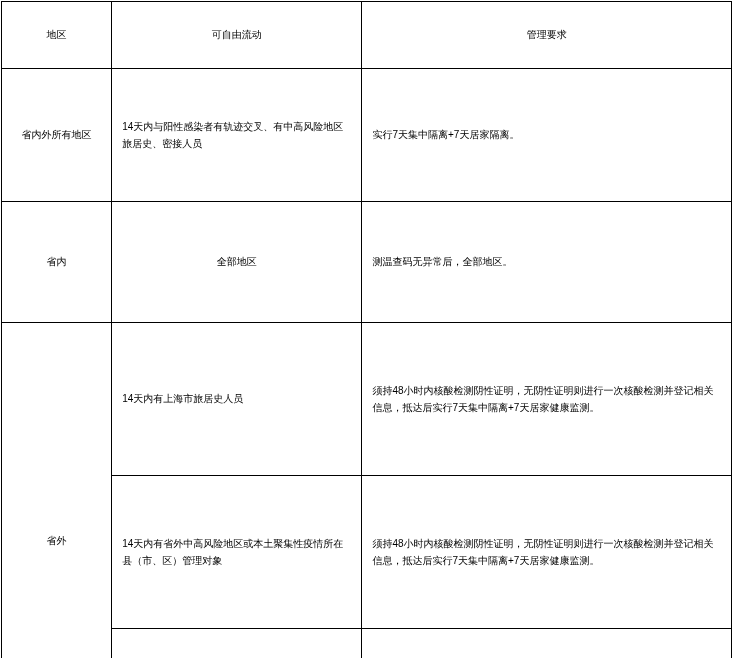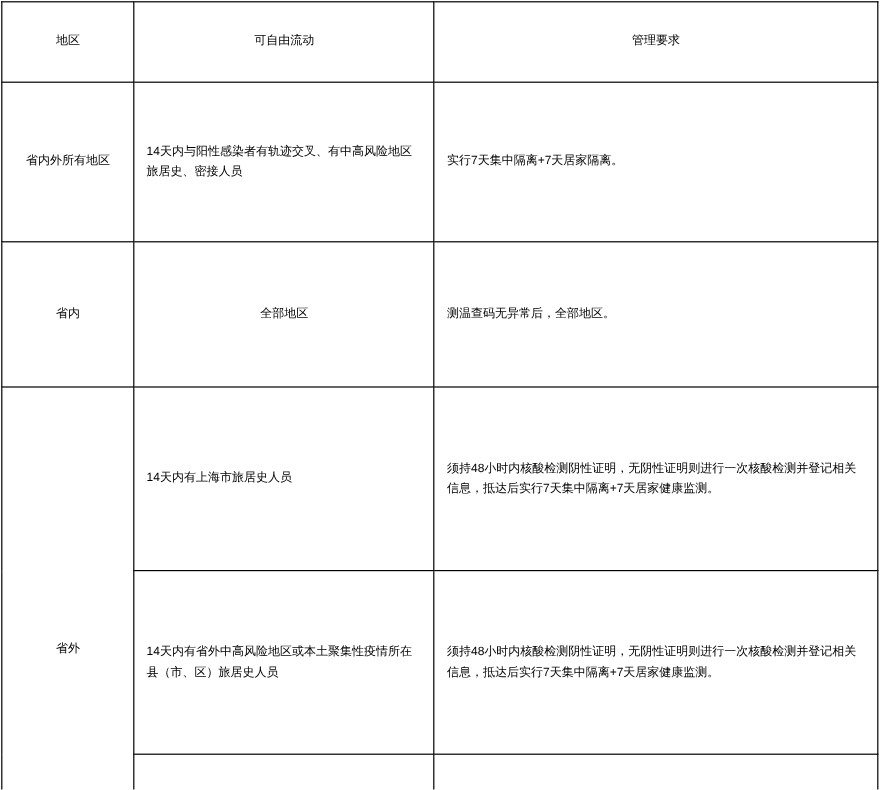--- a/index.html
+++ b/index.html
@@ -105,21 +105,21 @@
       <td class="left">
         <span class="cell-text">14天内有上海市旅居史人员</span>
       </td>
       <td class="left">
         <span class="cell-text">须持48小时内核酸检测阴性证明，无阴性证明则进行一次核酸检测并登记相关信息，抵达后实行7天集中隔离+7天居家健康监测。</span>
       </td>
     </tr>
 
     <tr class="row-4">
       <td class="left">
-        <span class="cell-text">14天内有省外中高风险地区或本土聚集性疫情所在县（市、区）旅居史人员</span>
+        <span class="cell-text">14天内有省外中高风险地区或本土聚集性疫情所在县（市、区）管理对象</span>
       </td>
       <td class="left">
         <span class="cell-text">须持48小时内核酸检测阴性证明，无阴性证明则进行一次核酸检测并登记相关信息，抵达后实行7天集中隔离+7天居家健康监测。</span>
       </td>
     </tr>
 
     <tr class="row-5">
       <td class="center">
         
       </td>

